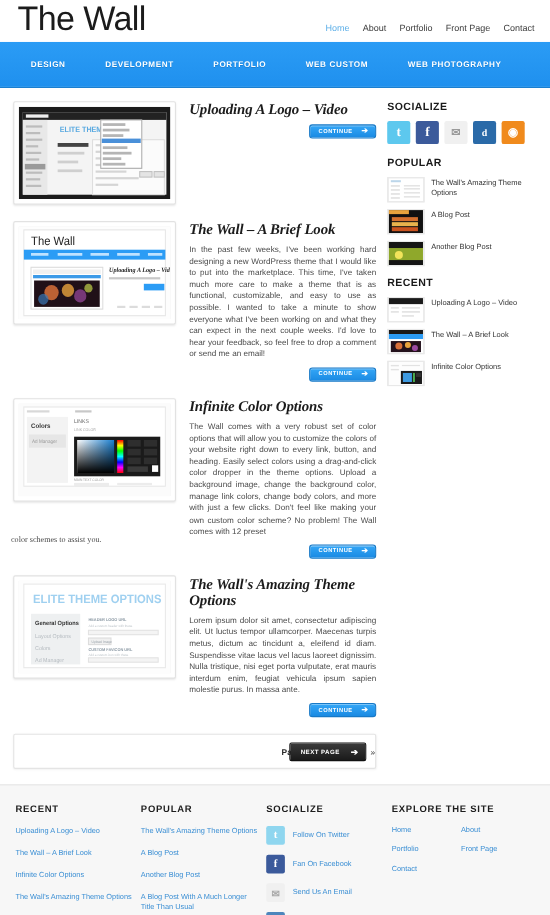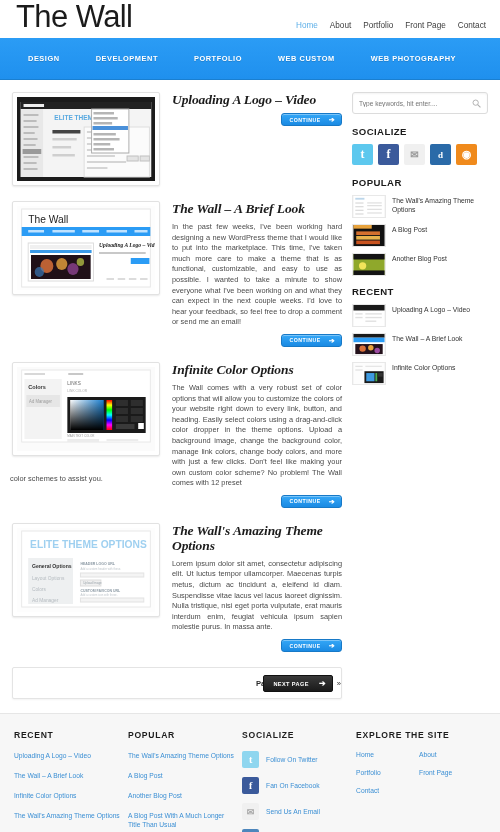--- a/index.html
+++ b/index.html
@@ -460,21 +460,21 @@
       <div class="post-body">
         <div class="post-title">Infinite Color Options</div>
         <div class="post-excerpt">The Wall comes with a very robust set of color options that will allow you to customize the colors of your website right down to every link, button, and heading. Easily select colors using a drag-and-click color dropper in the theme options. Upload a background image, change the background color, manage link colors, change body colors, and more with just a few clicks. Don't feel like making your own custom color scheme? No problem! The Wall comes with 12 preset</div>
         <div class="btn-row">
           <a class="btn-continue">
             <span>CONTINUE</span>
             <span class="arrow">➔</span>
           </a>
         </div>
       </div>
-      <div class="post-overflow" style="top:112px;">color schemes to assist you.</div>
+      <div class="post-overflow" style="top:124px;font-family:Liberation Serif, serif;">color schemes to assist you.</div>
     </div>
 
     <div class="post">
       <div class="thumb-frame">
         <div class="thumb">
           <svg viewBox="0 0 148 84" width="100%" height="100%" preserveAspectRatio="none">
             <rect width="148" height="84" fill="#fdfdfd"></rect>
             <rect x="5" y="3" width="138" height="76" fill="#fff" stroke="#e8e8e8"></rect>
             <text x="14" y="20" font-size="11" fill="#9fd0f0" font-family="sans-serif" font-weight="bold">ELITE THEME OPTIONS</text>
             <rect x="12" y="30" width="48" height="46" fill="#eef0f1"></rect>
@@ -514,27 +514,20 @@
         <a>»</a>
       </span>
       <a class="btn-next">
         <span>NEXT PAGE</span>
         <span class="arrow">➔</span>
       </a>
     </div>
   </div>
 
   <div class="sidebar-col">
-    <div class="search-box">
-      <input type="text" placeholder="Type keywords, hit enter...." style="">
-      <svg class="search-icon" viewBox="0 0 16 16">
-        <circle cx="6.5" cy="6.5" r="4.7" fill="none" stroke="#666" stroke-width="1.6"></circle>
-        <line x1="10" y1="10" x2="15" y2="15" stroke="#666" stroke-width="1.8"></line>
-      </svg>
-    </div>
 
     <div class="side-head">SOCIALIZE</div>
     <div class="social-row">
       <a class="social-ico" style="background:#5dc8ee;">
           <span>t</span>
         </a>
       <a class="social-ico" style="background:#3b5a9b;">
           <span>f</span>
         </a>
       <a class="social-ico" style="background:#f0f0f0;color:#9a9a9a;font-size:10px;">

